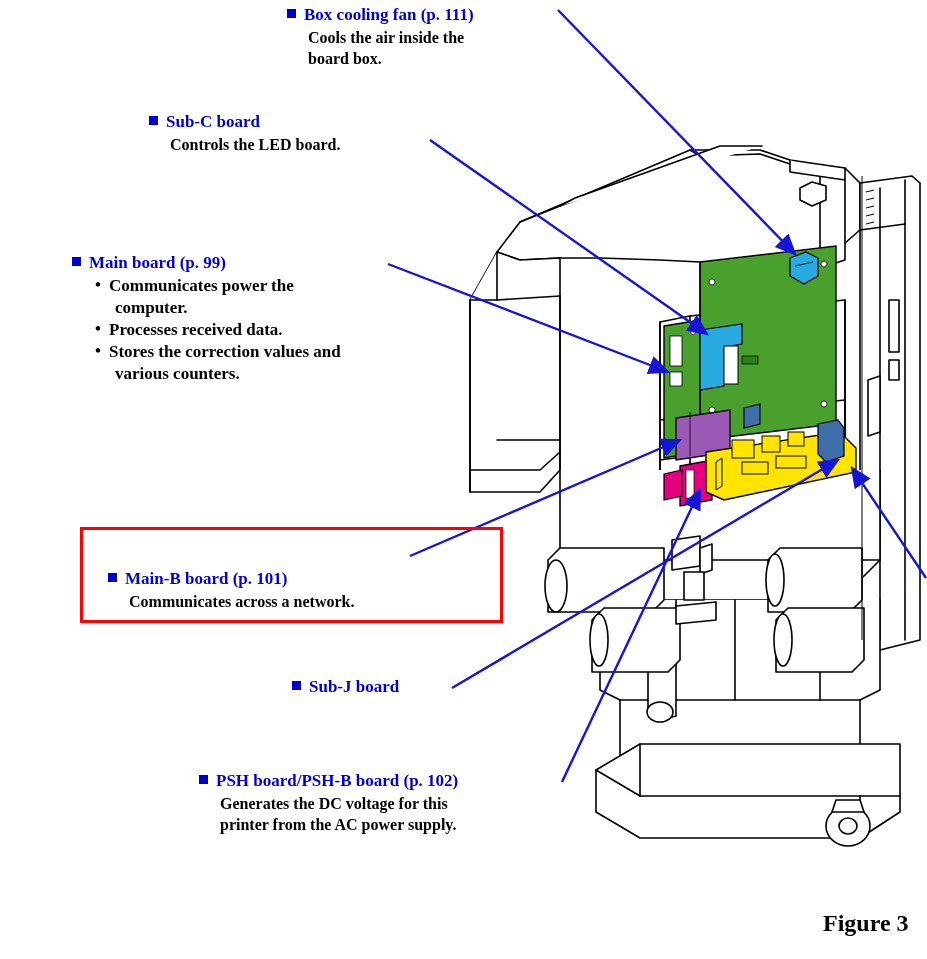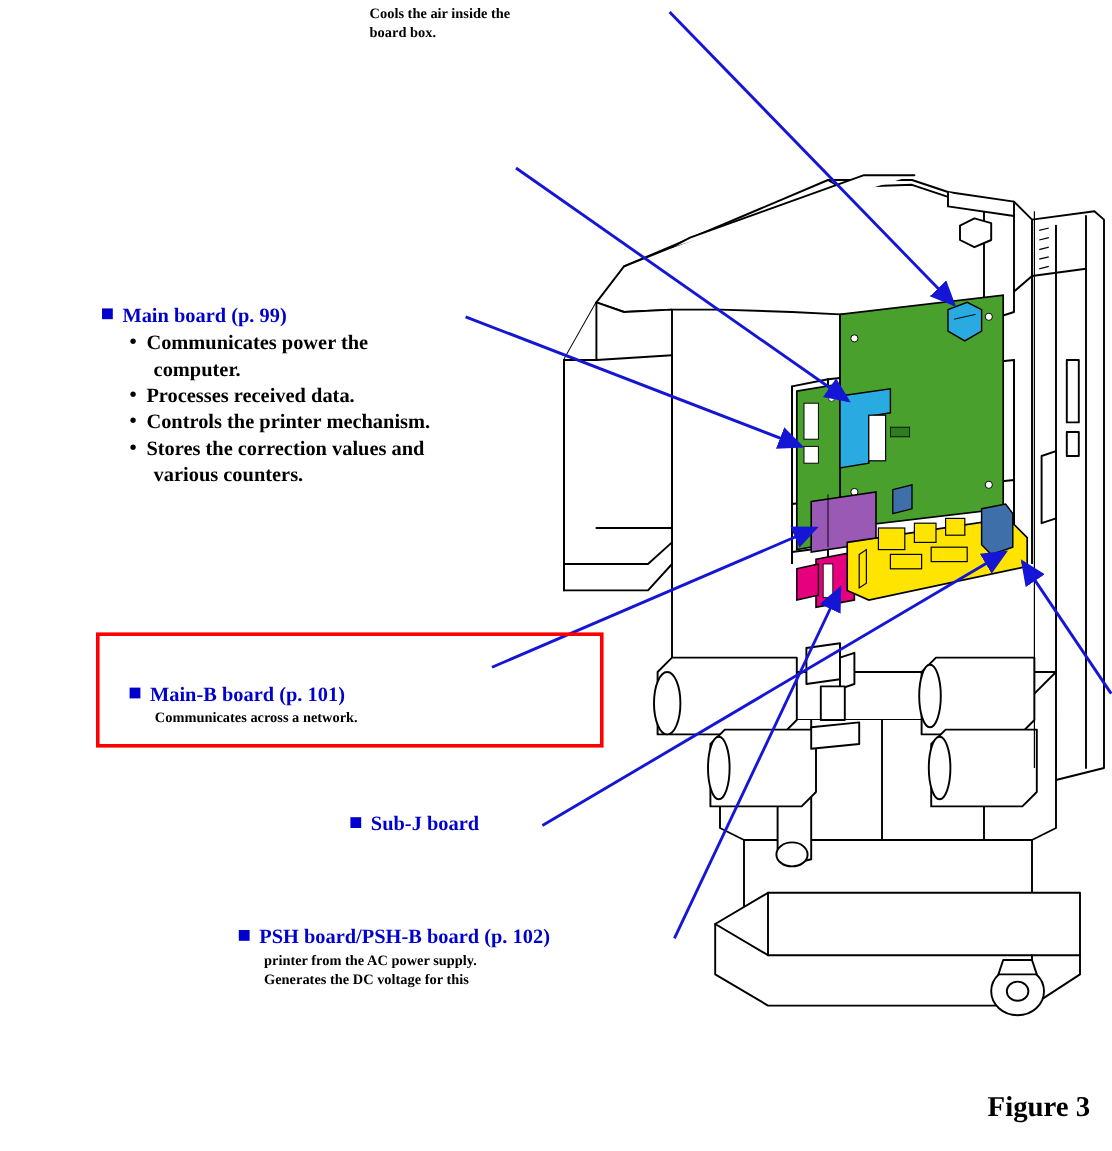--- a/index.html
+++ b/index.html
@@ -39,21 +39,21 @@
     width: 9px;
     height: 9px;
     background: #0000cc;
     margin-right: 8px;
     vertical-align: 2px;
   }
   .body-text {
     display: block;
     color: #000000;
     font-weight: bold;
-    font-size: 12px;
+    font-size: 16px;
     line-height: 1.33;
   }
   .body-text.indent1 { margin-left: 21px; }
   .li {
     display: block;
     color: #000000;
     font-weight: bold;
     font-size: 17px;
     line-height: 1.3;
     margin-left: 21px;
@@ -66,21 +66,21 @@
     left: 2px;
     top: -1px;
     font-size: 17px;
     color: #000;
   }
   .li .cont { display: block; padding-left: 0; margin-left: 6px; }
 
   
   #c-fan   { left: 287px; top: 4px; }
   #c-subc  { left: 149px; top: 111px; }
-  #c-main  { left: 85px;  top: 252px; }
+  #c-main  { left: 72px;  top: 252px; }
   #c-mainb { left: 108px; top: 547px; margin-top: 21px; }
   #c-subj  { left: 292px; top: 676px; }
   #c-psh   { left: 199px; top: 770px; }
 
   
   #redbox {
     position: absolute;
     left: 80px;
     top: 527px;
     width: 423px;
@@ -279,40 +279,46 @@
 
       <path d="M452 688 L838 460"></path>
 
       <path d="M562 782 L700 490"></path>
 
       <path d="M926 578 L852 468"></path>
     </g>
   </svg>
 
   <div class="callout" id="c-fan">
+    <span class="hdr">
+      <span class="bullet-sq"></span><span>Box cooling fan (p. 111)</span>
+    </span>
     <span class="body-text indent1">Cools the air inside the</span>
     <span class="body-text indent1">board box.</span>
   </div>
 
+  <div class="callout" id="c-subc">
+    <span class="hdr">
+      <span class="bullet-sq"></span><span>Sub-C board</span>
+    </span>
+    <span class="body-text indent1">Controls the LED board.</span>
+  </div>
 
   <div class="callout" id="c-main">
     <span class="hdr">
       <span class="bullet-sq"></span><span>Main board (p. 99)</span>
     </span>
     <span class="li">
       <span>Communicates power the</span>
       <span class="cont">computer.</span>
     </span>
     <span class="li">
       <span>Processes received data.</span>
     </span>
     <span class="li">
-      <span>Controls the printer mechanism.</span>
-    </span>
-    <span class="li">
       <span>Stores the correction values and</span>
       <span class="cont">various counters.</span>
     </span>
   </div>
 
   <div id="redbox"></div>
 
   <div class="callout" id="c-mainb">
     <span class="hdr">
       <span class="bullet-sq"></span><span>Main-B board (p. 101)</span>
@@ -323,19 +329,19 @@
   <div class="callout" id="c-subj">
     <span class="hdr">
       <span class="bullet-sq"></span><span>Sub-J board</span>
     </span>
   </div>
 
   <div class="callout" id="c-psh">
     <span class="hdr">
       <span class="bullet-sq"></span><span>PSH board/PSH-B board (p. 102)</span>
     </span>
+    <span class="body-text indent1">Generates the DC voltage for this</span>
     <span class="body-text indent1">printer from the AC power supply.</span>
-    <span class="body-text indent1">Generates the DC voltage for this</span>
   </div>
 
   <div id="figcap">Figure 3</div>
 
 </div>
 
 </body></html>

